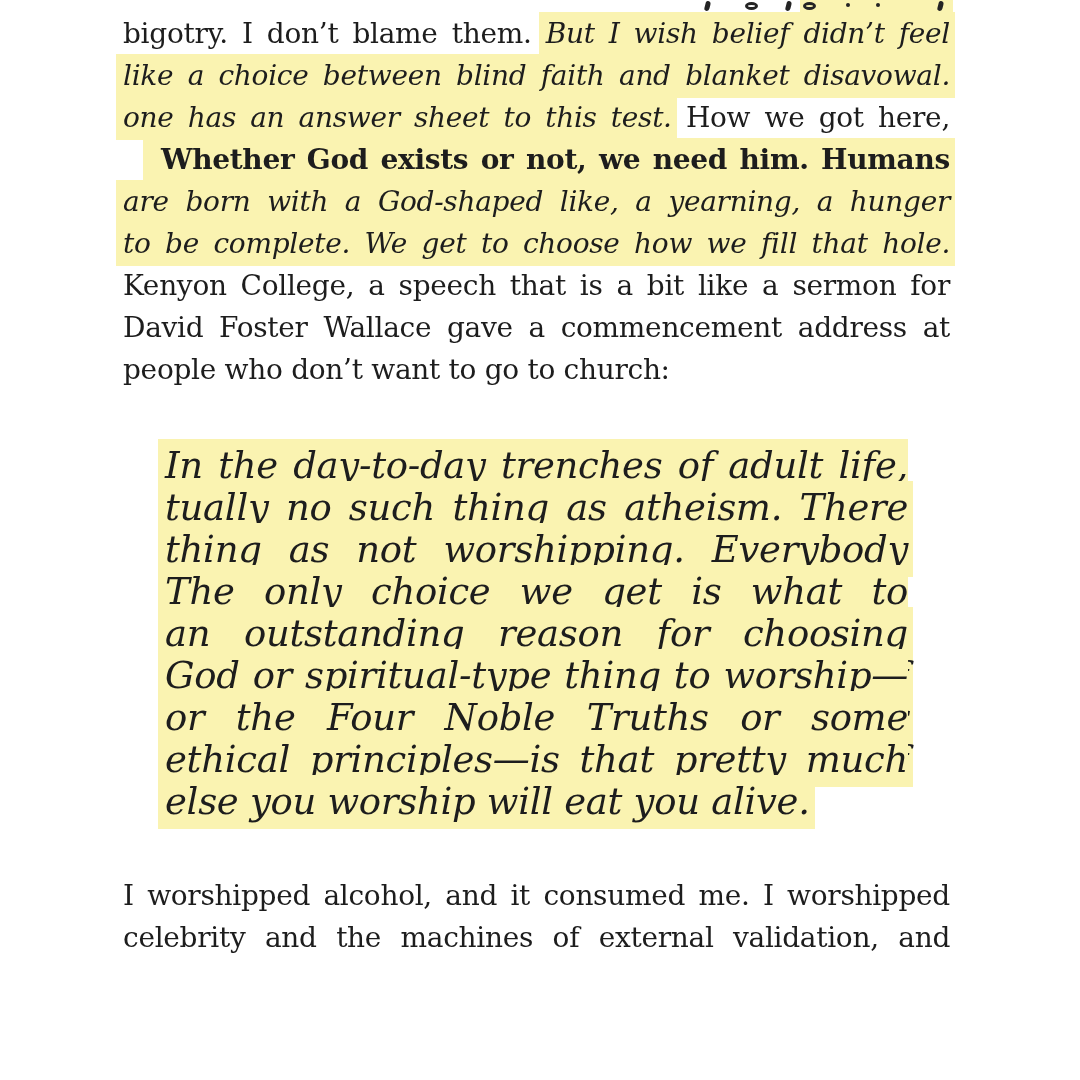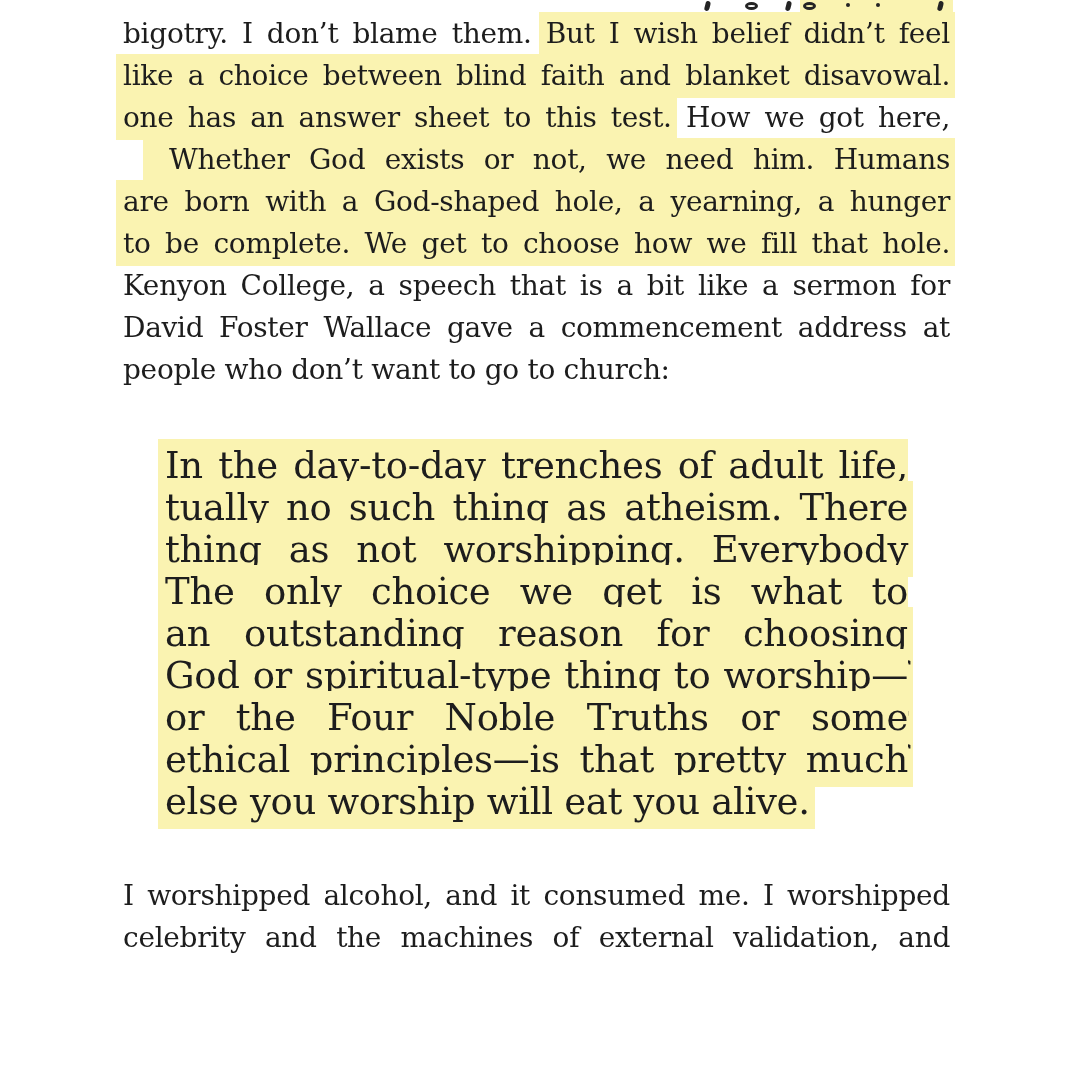--- a/index.html
+++ b/index.html
@@ -31,23 +31,23 @@
     position:absolute;left:123px;top:13px;width:827px;
     font-size:28px;line-height:42px;letter-spacing:-0.3px;
   }
   .line{height:42px;white-space:nowrap;}
   .j{text-align:justify;text-align-last:justify;text-justify:inter-word;white-space:normal;}
   .last{text-align-last:left;}
   .indent{display:inline-block;width:38px;}
 
   
   .hl{background:var(--hl);padding-top:5px;padding-bottom:6px;}
-  .xl{margin-left:-7px;padding-left:7px;}   
+  .xl{margin-left:-7px;padding-left:7px;font-style:italic;}   
   .xr{margin-right:-5px;padding-right:5px;} 
-  .xl-wide{margin-left:-18px;padding-left:26px;}
+  .xl-wide{margin-left:-18px;padding-left:18px;font-weight:bold;}
 
   .quote{
     margin:54px 0 52px 42px;
     width:743px;
     font-size:37px;
   }
 </style>
 </head>
 <body>
 
@@ -67,21 +67,21 @@
   <div class="content">
 
     <div class="para">
       <div class="line j"><span>bigotry. I don’t blame them. </span><span class="hl xl xr">But I wish belief didn’t feel</span></div>
       <div class="line j"><span class="hl xl xr">like a choice between blind faith and blanket disavowal.</span></div>
       <div class="line j"><span class="hl xl xr">one has an answer sheet to this test.</span><span> How we got here,</span></div>
     </div>
 
     <div class="para">
       <div class="line j"><span class="indent"></span><span class="hl xl-wide xr">Whether God exists or not, we need him. Humans</span></div>
-      <div class="line j"><span class="hl xl xr">are born with a God-shaped hole, a yearning, a hunger</span></div>
+      <div class="line j"><span class="hl xl xr">are born with a God-shaped like, a yearning, a hunger</span></div>
       <div class="line j"><span class="hl xl xr">to be complete. We get to choose how we fill that hole.</span></div>
       <div class="line j"><span>Kenyon College, a speech that is a bit like a sermon for</span></div>
       <div class="line j"><span>David Foster Wallace gave a commencement address at</span></div>
       <div class="line j last"><span>people who don’t want to go to church:</span></div>
     </div>
 
     <div class="quote">
       <div class="line j"><span class="hl xl xr">In the day-to-day trenches of adult life, there is ac-</span></div>
       <div class="line j"><span class="hl xl xr">tually no such thing as atheism. There is no such</span></div>
       <div class="line j"><span class="hl xl xr">thing as not worshipping. Everybody worships.</span></div>

